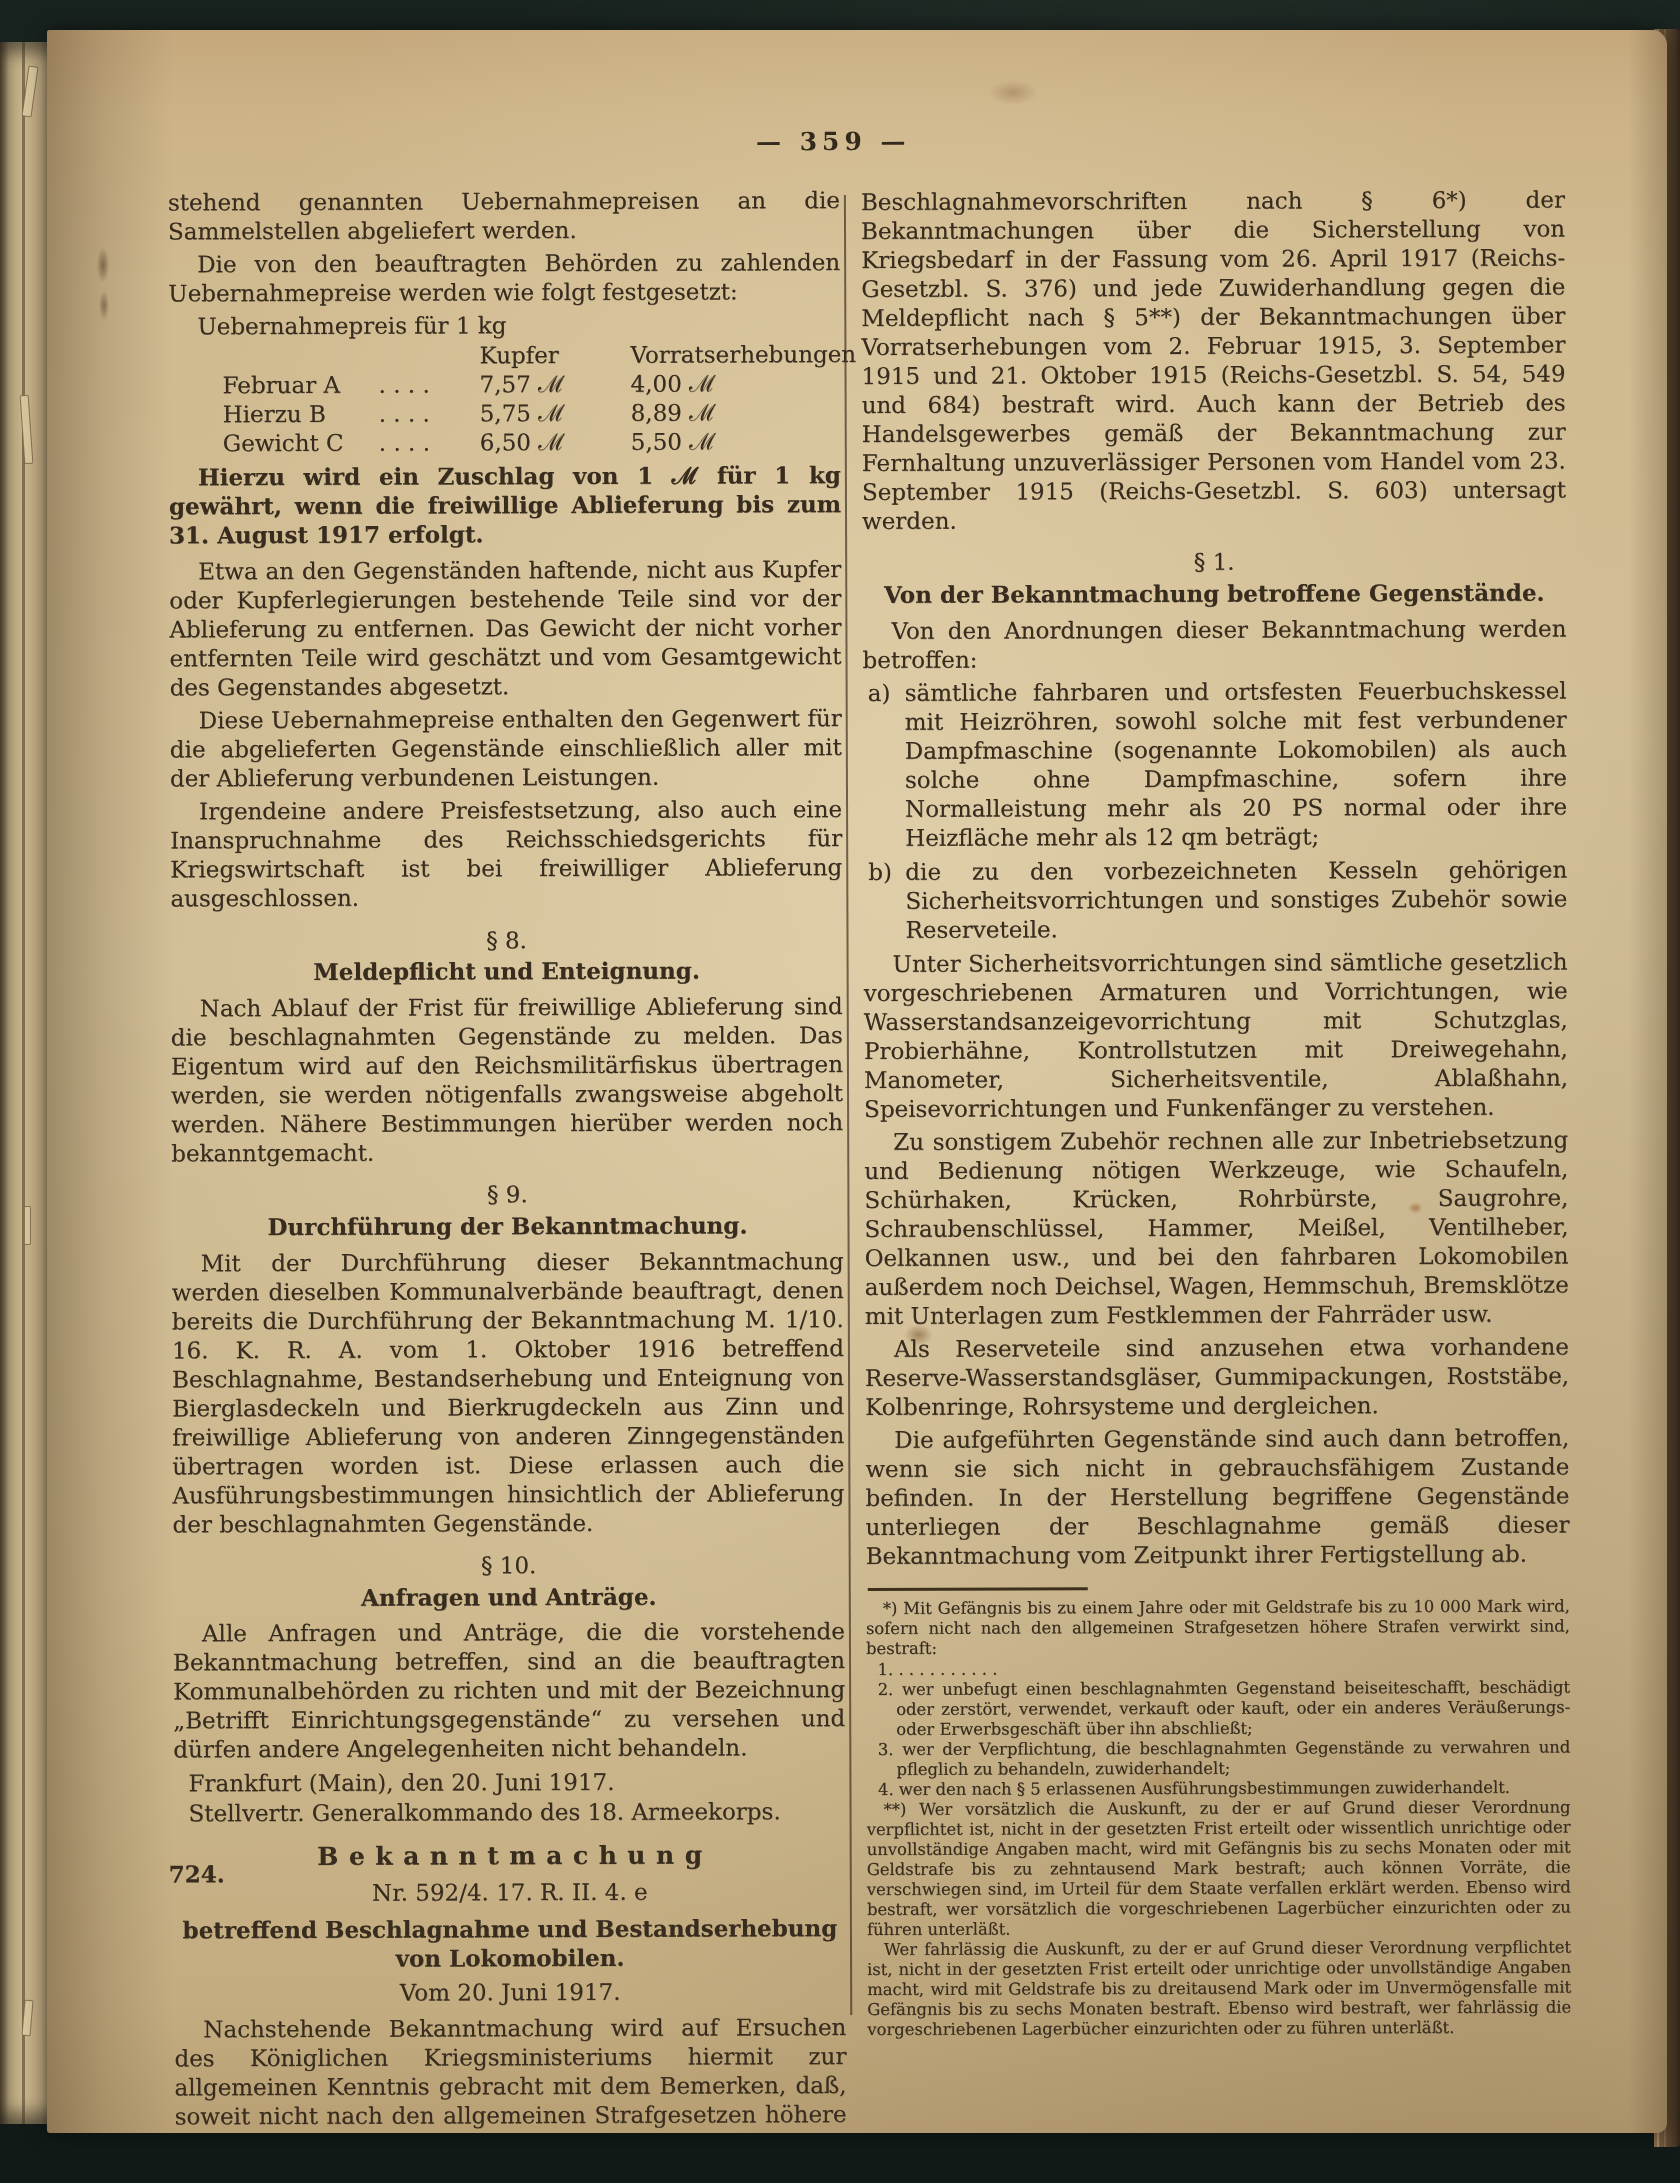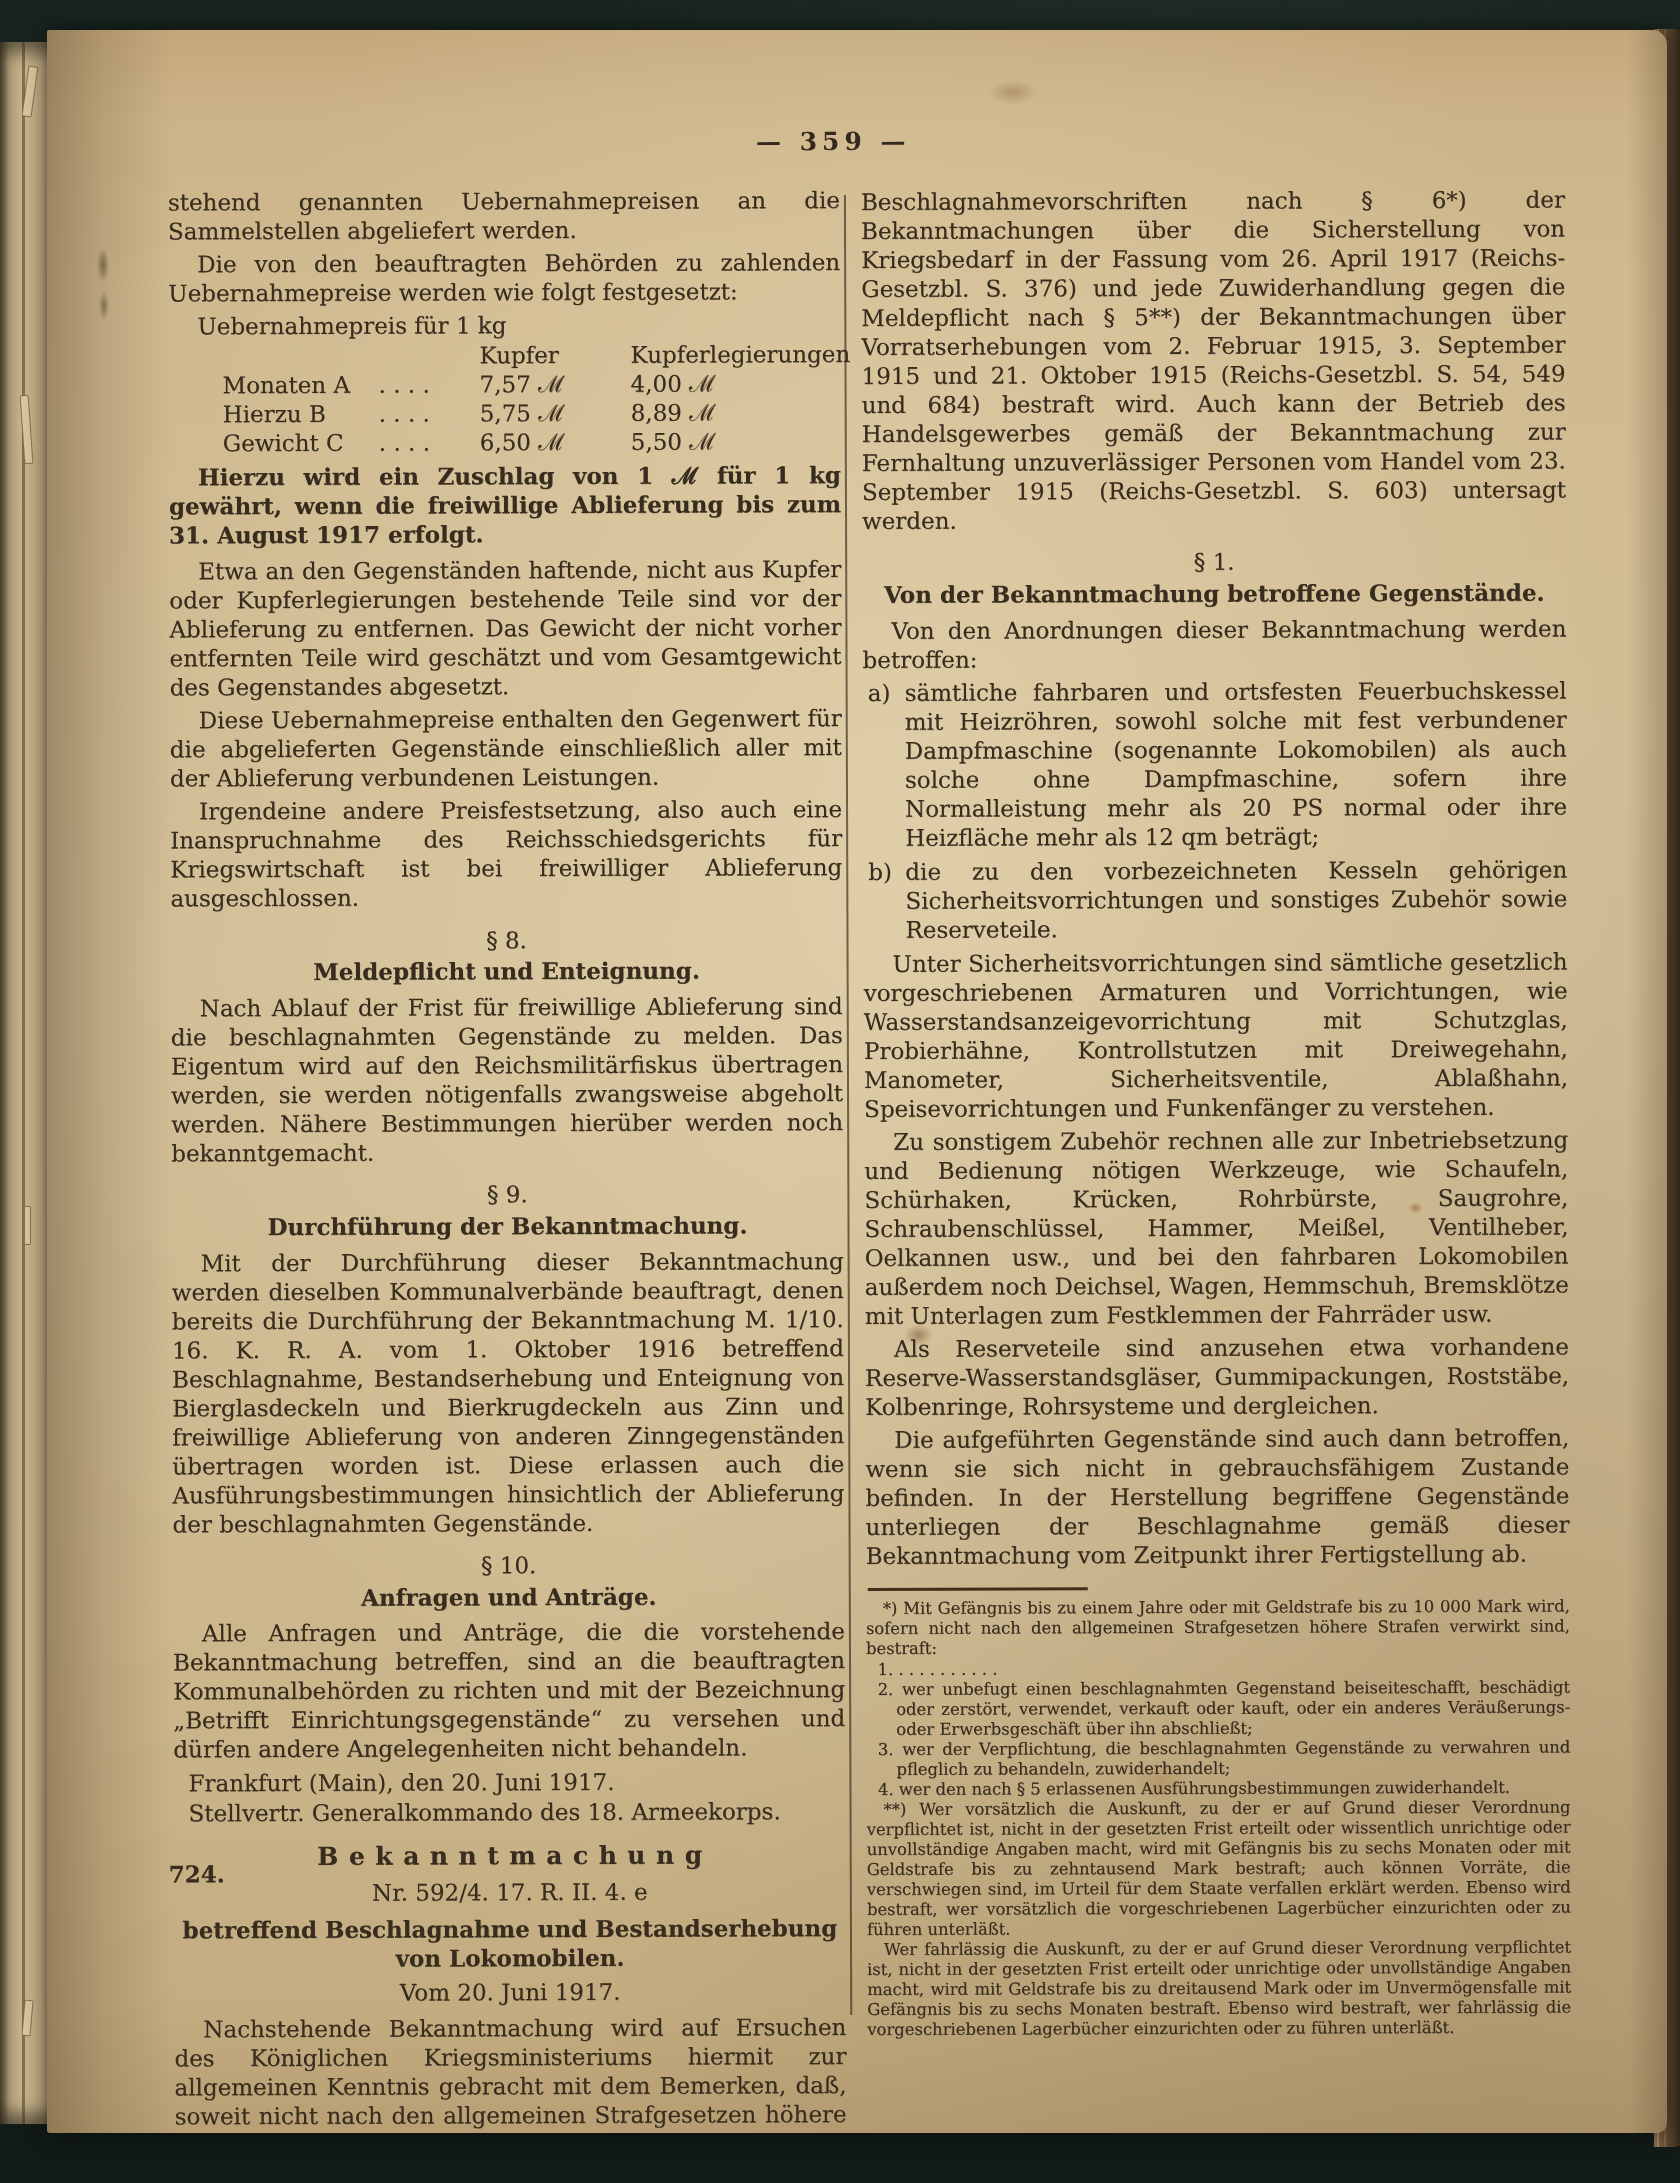--- a/index.html
+++ b/index.html
@@ -112,24 +112,24 @@
     <div class="col col-left">
       <p class="para noindent">stehend genannten Uebernahmepreisen an die Sammelstellen abgeliefert werden.</p>
       <p class="para">Die von den beauftragten Behörden zu zahlenden Uebernahmepreise werden wie folgt festgesetzt:</p>
       <p class="para" style="margin-bottom:0;">Uebernahmepreis für 1 kg</p>
 
       <div class="ptable">
         <div class="pt-head">
           <span></span>
           <span></span>
           <span class="pt-c">Kupfer</span>
-          <span class="pt-c">Kupferlegierungen</span>
+          <span class="pt-c">Vorratserhebungen</span>
         </div>
         <div class="pt-row">
-          <span class="pt-label">Monaten A</span>
+          <span class="pt-label">Februar A</span>
           <span class="pt-c">. . . .</span>
           <span class="pt-c">7,57 ℳ</span>
           <span class="pt-c">4,00 ℳ</span>
         </div>
         <div class="pt-row">
           <span class="pt-label">Hierzu B</span>
           <span class="pt-c">. . . .</span>
           <span class="pt-c">5,75 ℳ</span>
           <span class="pt-c">8,89 ℳ</span>
         </div>

